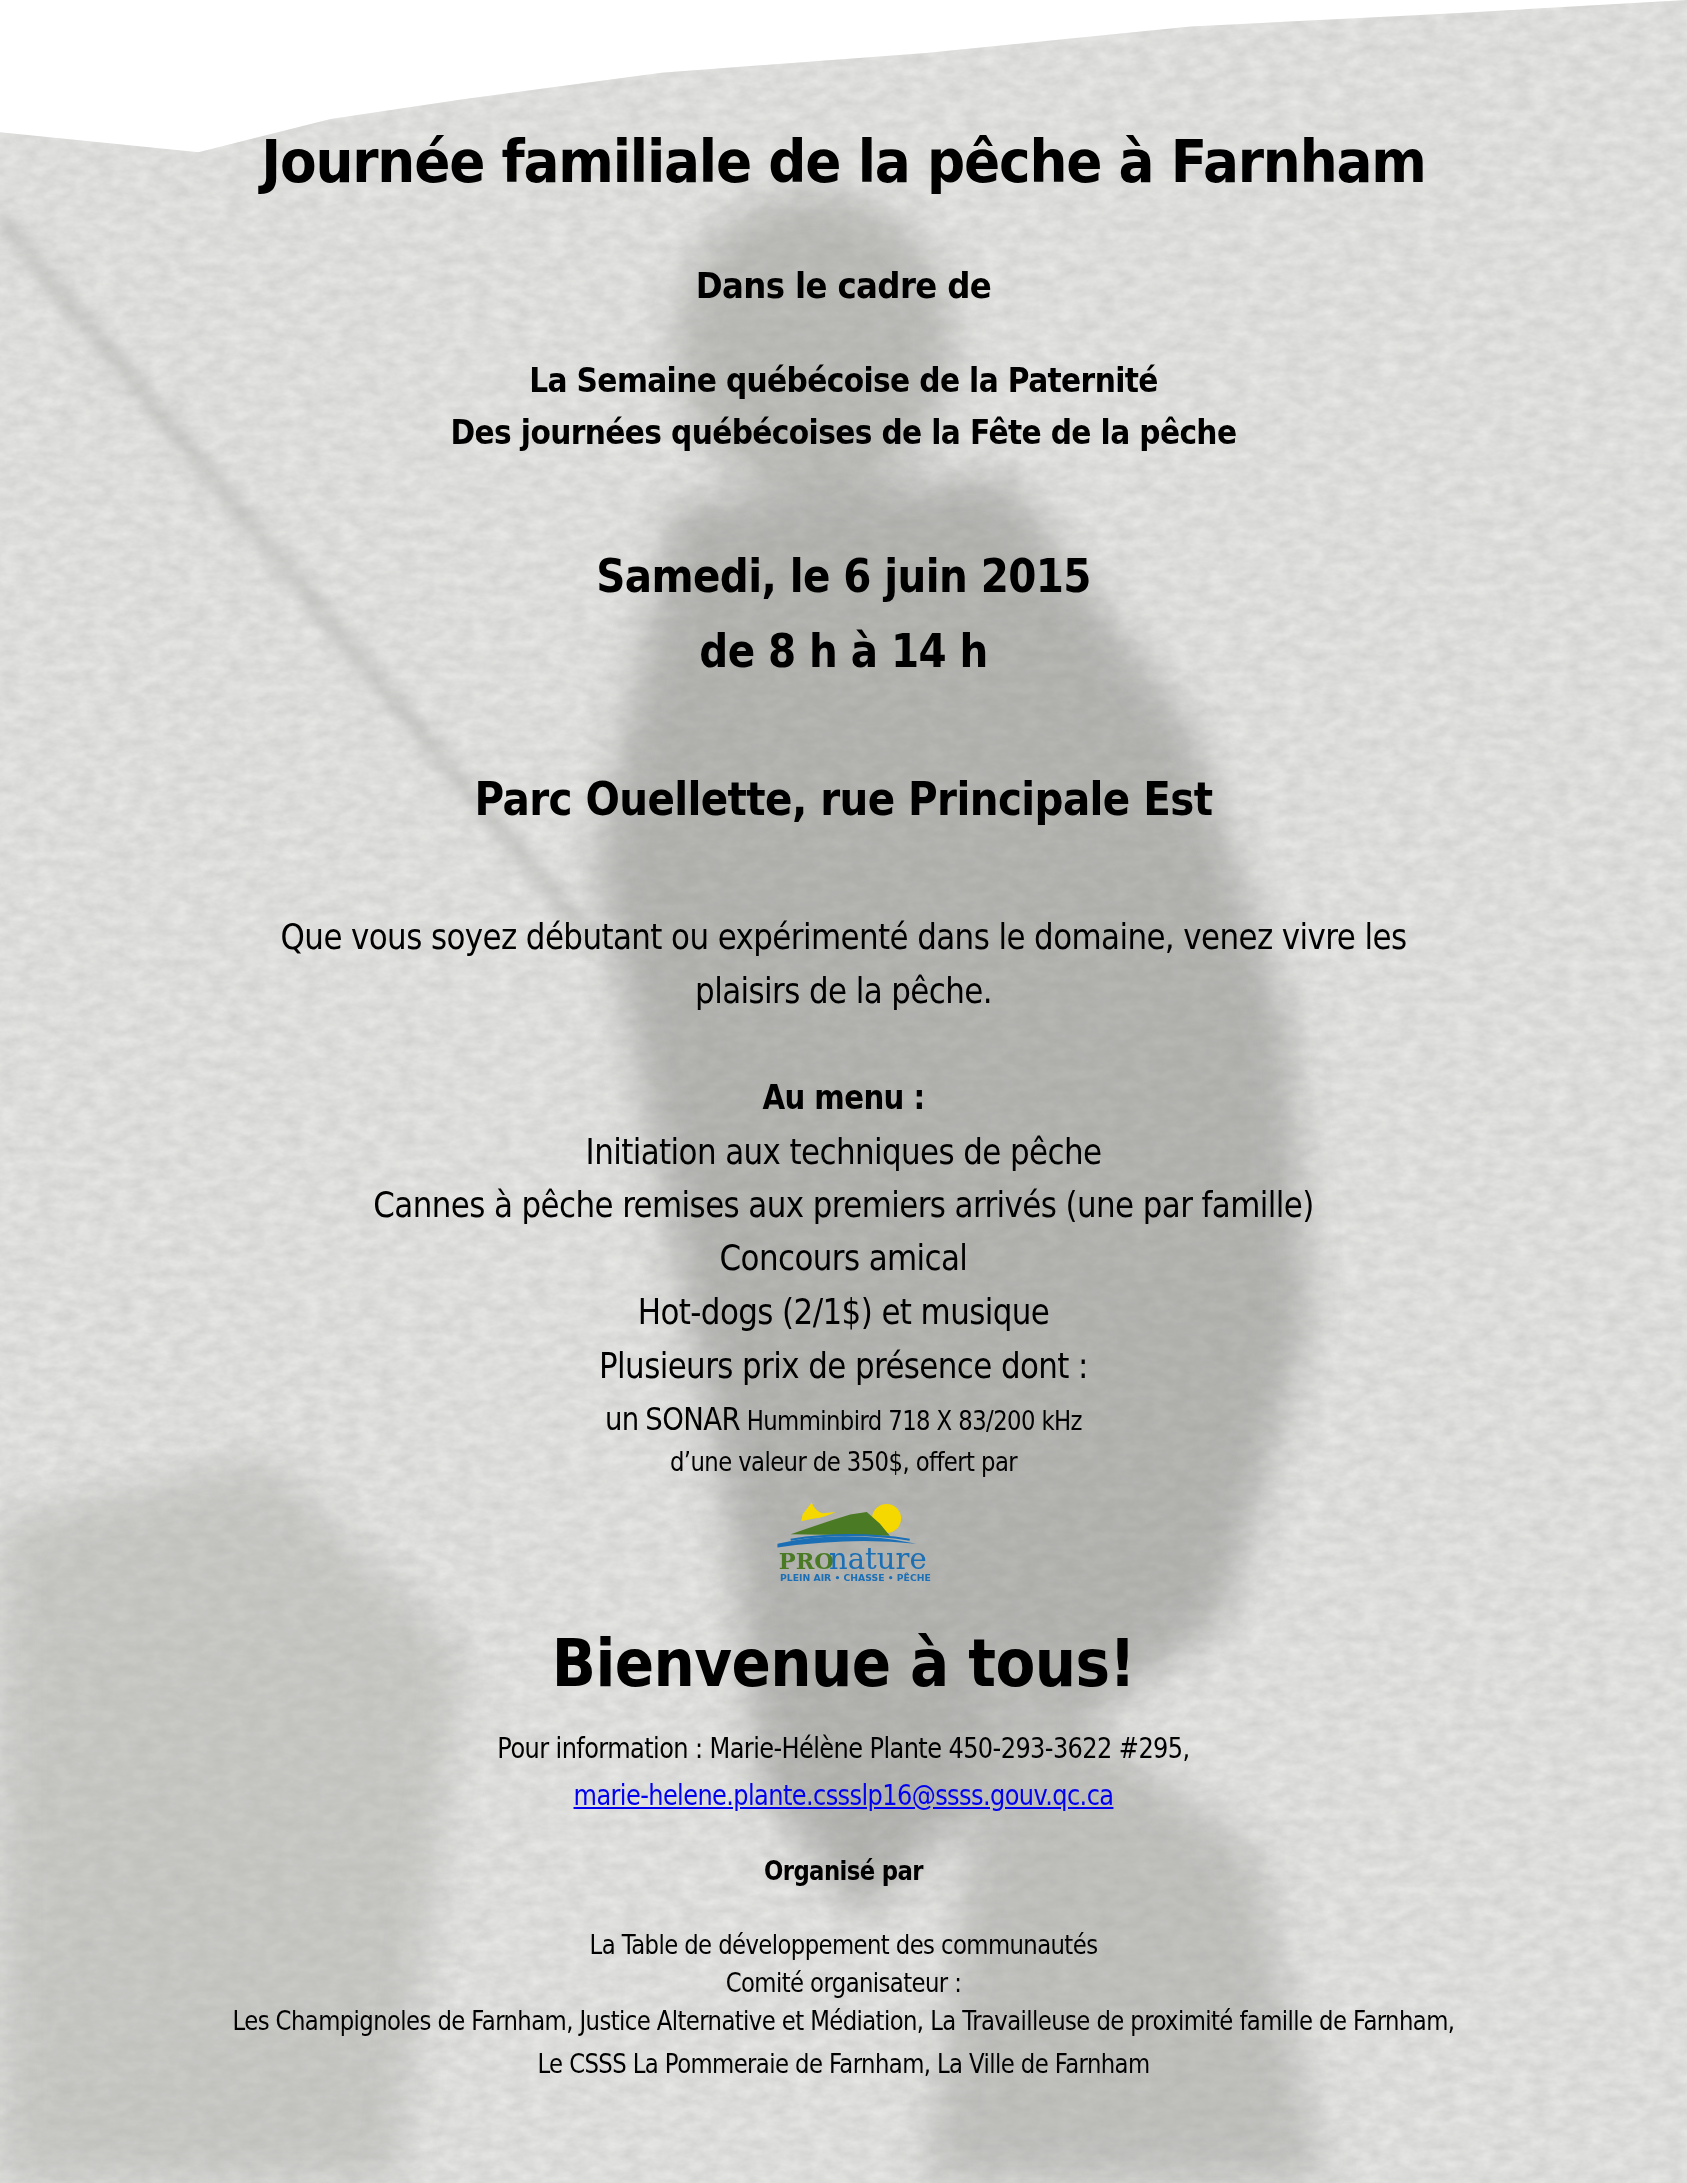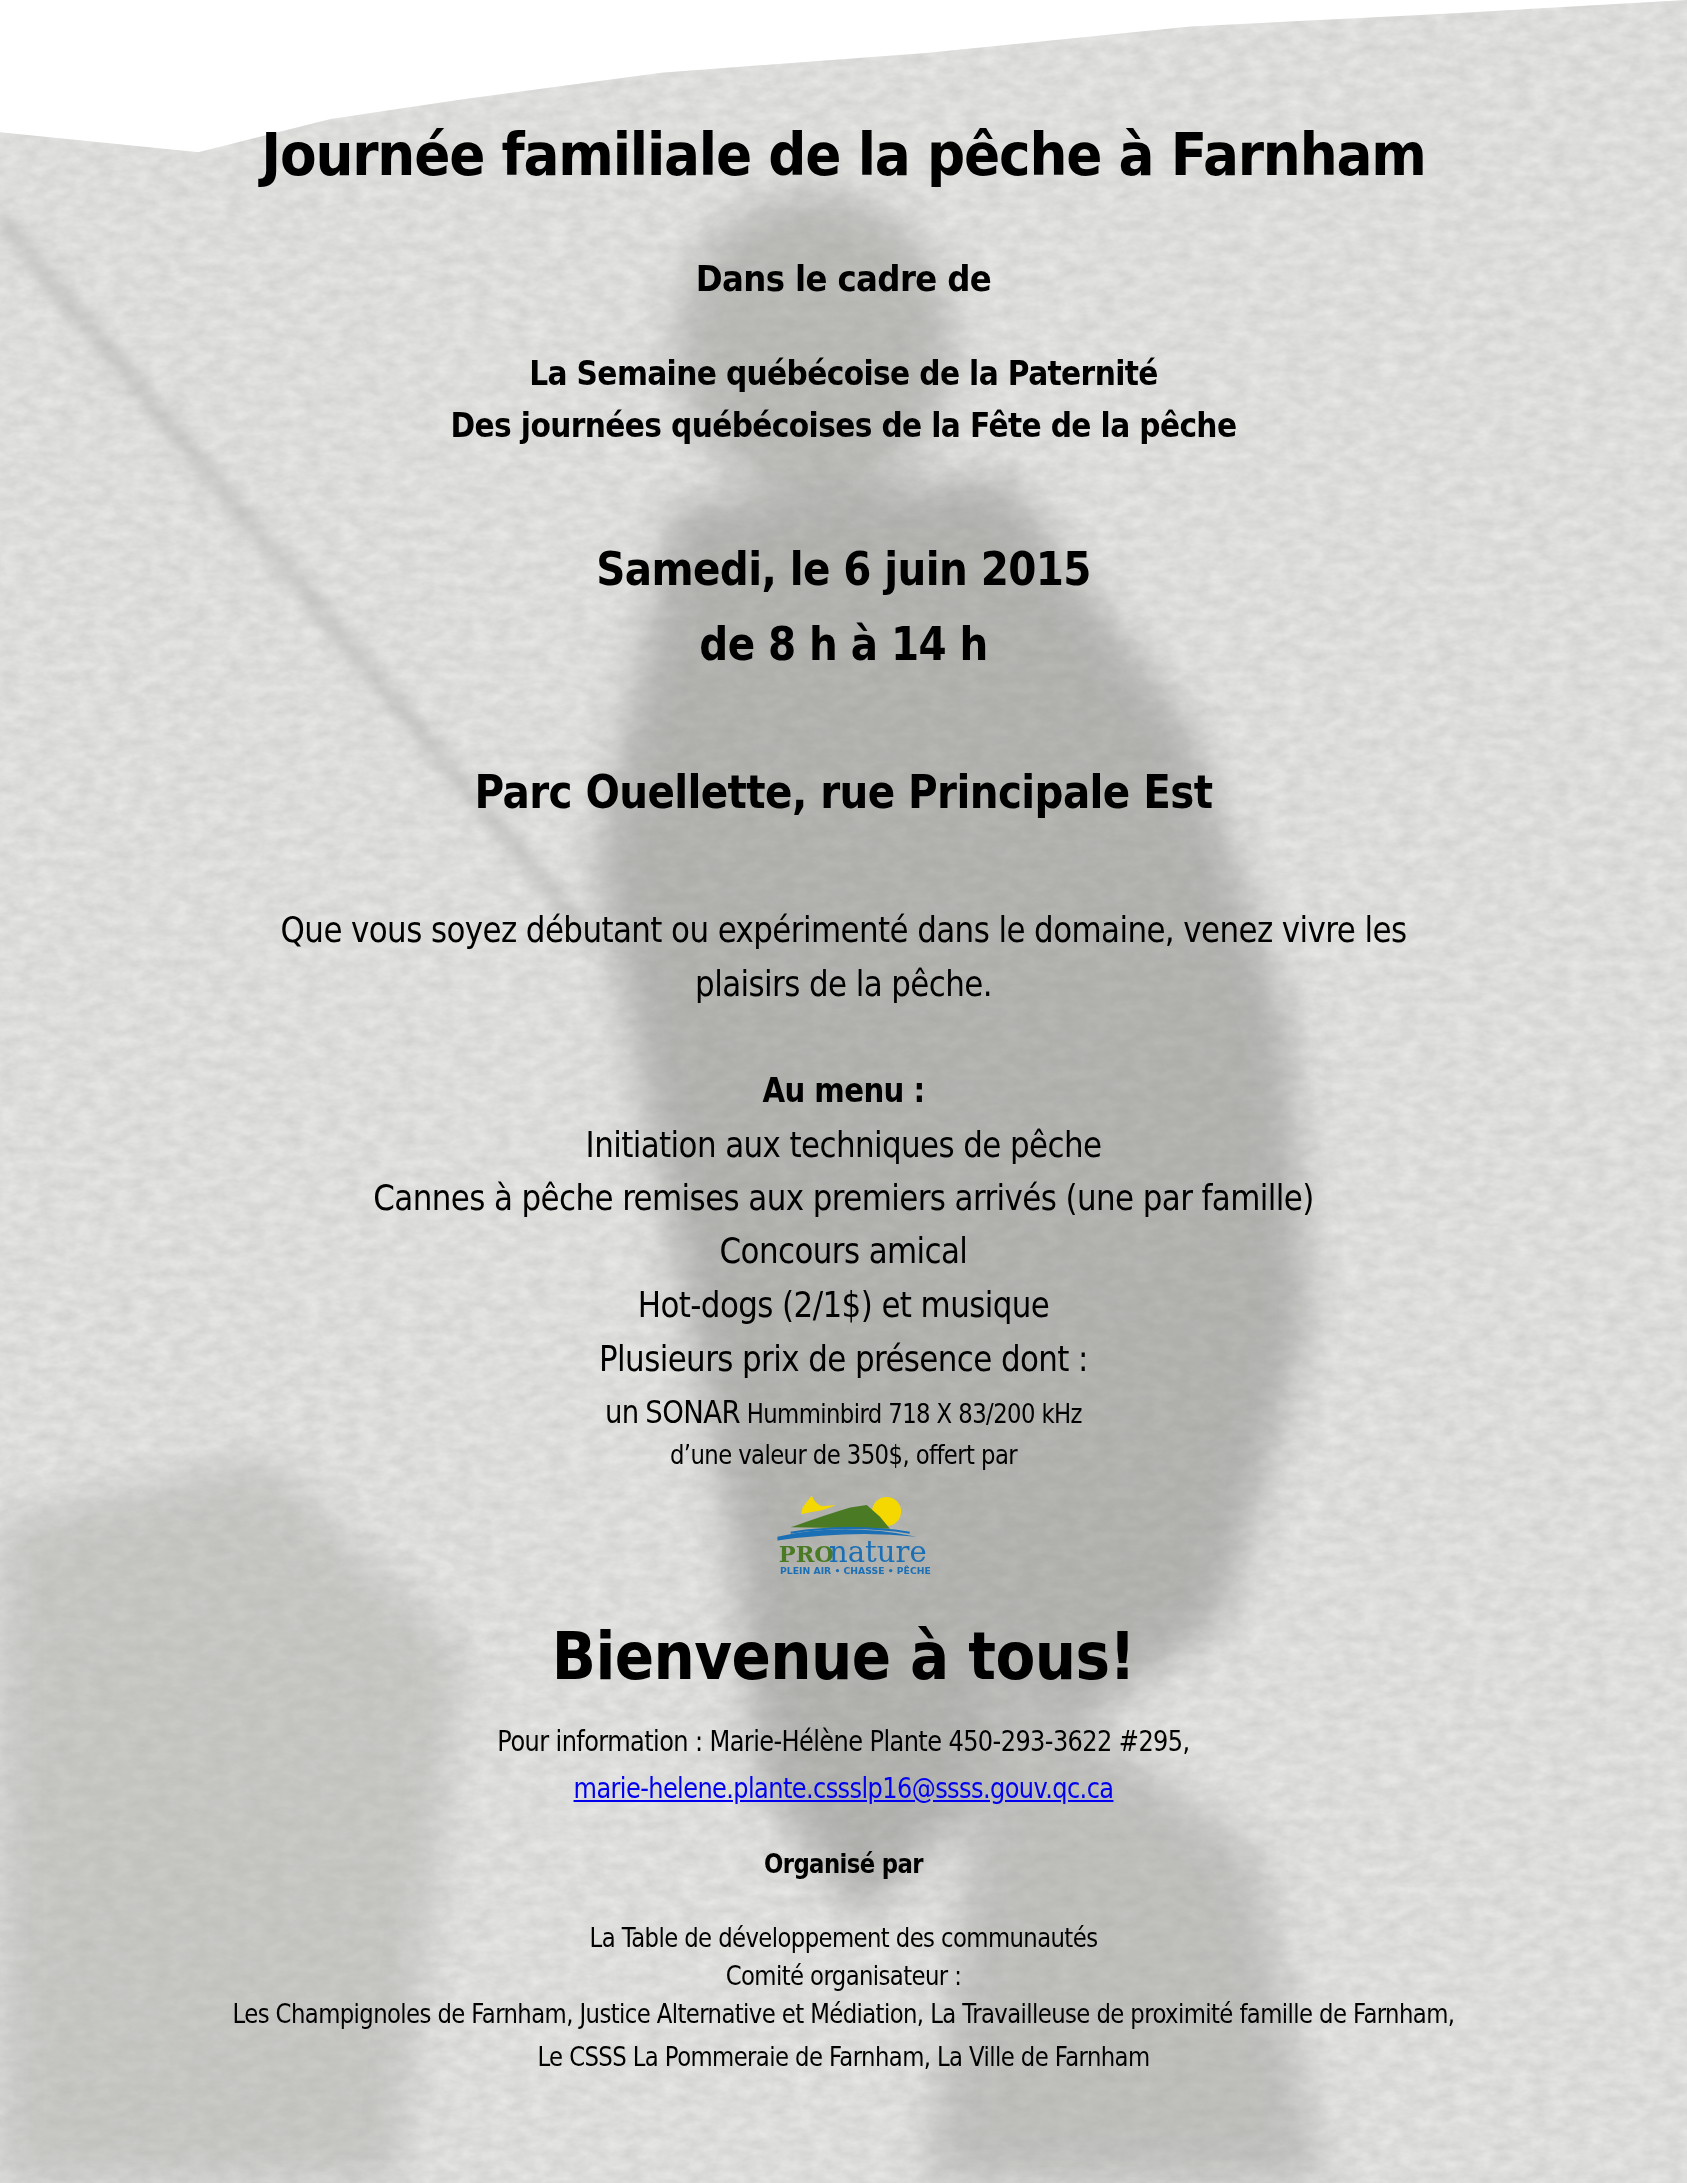--- a/index.html
+++ b/index.html
@@ -3,21 +3,21 @@
   <meta charset="utf-8">
   <style>
     html, body { margin: 0; padding: 0; }
     body {
       width: 1687px; height: 2183px; overflow: hidden; position: relative;
       background: #ffffff;
       font-family: "Liberation Sans", "DejaVu Sans", sans-serif;
       color: #000;
     }
     .bg { position: absolute; left: 0; top: 0; width: 1687px; height: 2183px; z-index: 0; }
-    .content { position: absolute; left: 0; top: 0; width: 1687px; height: 1535px; z-index: 1; }
+    .content { position: absolute; left: 0; top: 7px; width: 1687px; height: 1535px; z-index: 1; }
     .line {
       position: absolute; left: 0; width: 1687px; text-align: center;
       white-space: nowrap; line-height: 1;
       font-family: "DejaVu Sans", "Liberation Sans", sans-serif;
       letter-spacing: -0.7px;
     }
     .b { font-weight: bold; }
     .t-title { top: 126px; font-size: 58px; transform: scaleX(0.92); letter-spacing: -1.3px; }
     .t-cadre { top: 261px; font-size: 36px; transform: scaleX(0.9); }
     .t-sem1 { top: 357px; font-size: 33px; transform: scaleX(0.9); }

